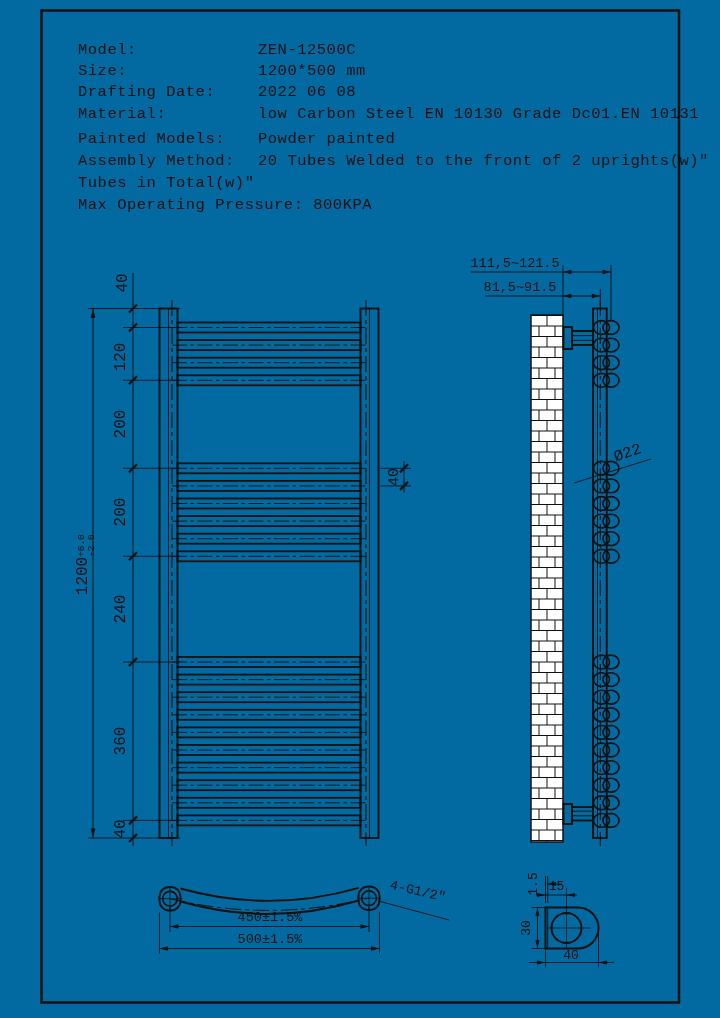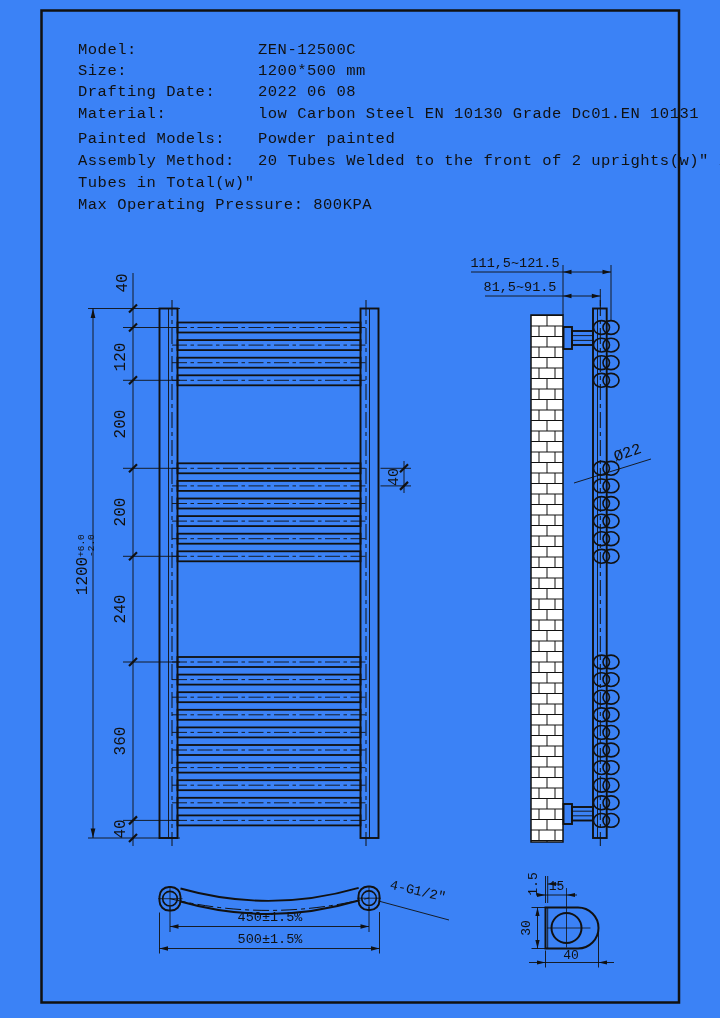--- a/index.html
+++ b/index.html
@@ -1,16 +1,16 @@
 <!DOCTYPE html>
 <html><head>
 <meta charset="utf-8">
 <style>
   html,body{margin:0;padding:0;background:#fff;}
-  #page{position:relative;width:720px;height:1018px;background:#3b82f6;overflow:hidden;
+  #page{position:relative;width:720px;height:1018px;background:#0369a1;overflow:hidden;
         font-family:"Liberation Mono","DejaVu Sans Mono",monospace;}
   svg{position:absolute;left:0;top:0;}
   text{fill:#111;font-family:"Liberation Mono","DejaVu Sans Mono",monospace;}
   .hdr{font-size:15.5px;letter-spacing:0.5px;}
   .dim{font-size:16px;}
   .dims{font-size:13.5px;}
   .dimd{font-size:13px;}
   .obj{stroke:#111;stroke-width:1.9;fill:none;}
   .thin{stroke:#111;stroke-width:0.9;fill:none;}
   .tick{stroke:#111;stroke-width:2.2;}

